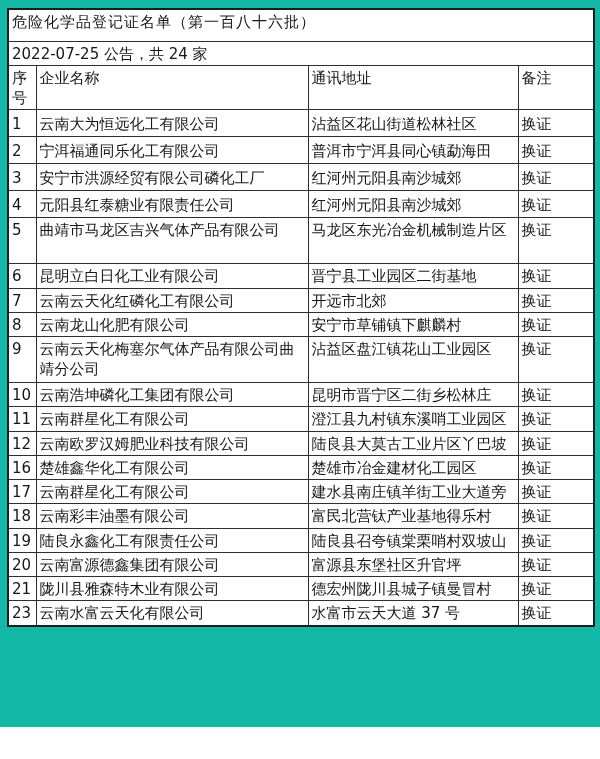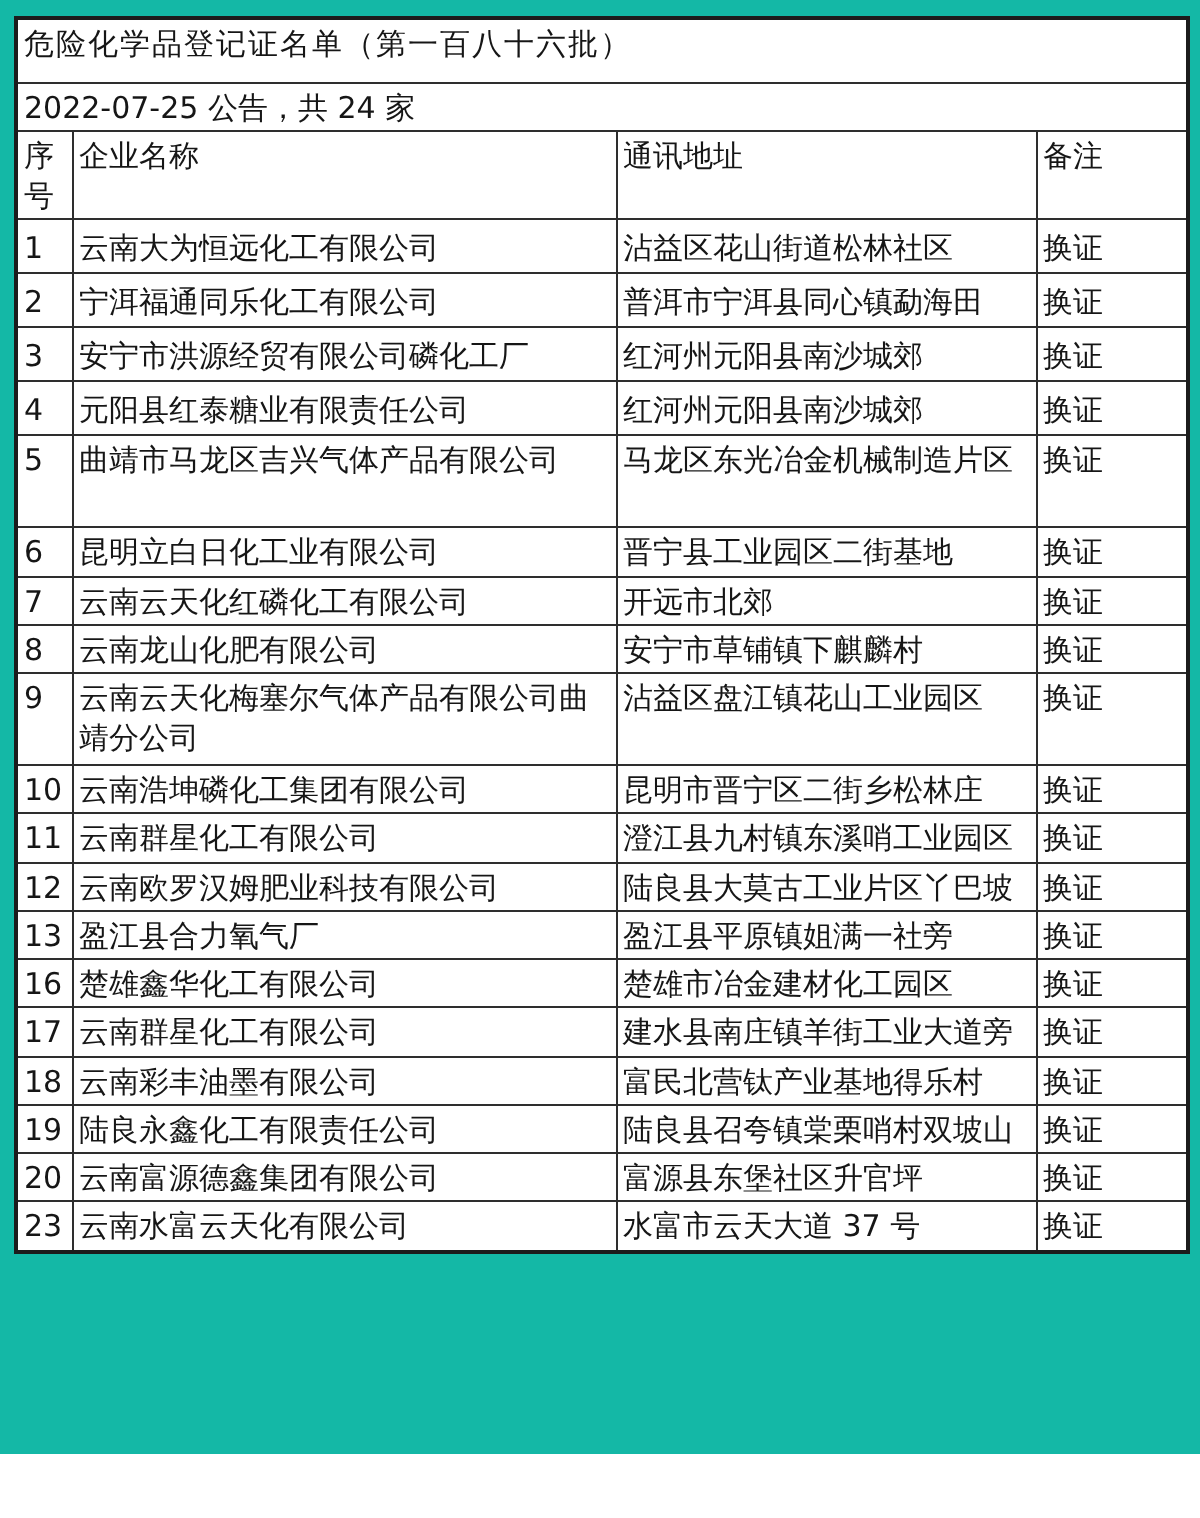--- a/index.html
+++ b/index.html
@@ -150,26 +150,20 @@
     <td>澄江县九村镇东溪哨工业园区</td>
     <td>换证</td>
   </tr>
         <tr>
     <td>12</td>
     <td>云南欧罗汉姆肥业科技有限公司</td>
     <td>陆良县大莫古工业片区丫巴坡</td>
     <td>换证</td>
   </tr>
         <tr>
-    <td>13</td>
-    <td>盈江县合力氧气厂</td>
-    <td>盈江县平原镇姐满一社旁</td>
-    <td>换证</td>
-  </tr>
-        <tr>
     <td>16</td>
     <td>楚雄鑫华化工有限公司</td>
     <td>楚雄市冶金建材化工园区</td>
     <td>换证</td>
   </tr>
         <tr>
     <td>17</td>
     <td>云南群星化工有限公司</td>
     <td>建水县南庄镇羊街工业大道旁</td>
     <td>换证</td>
@@ -183,20 +177,26 @@
         <tr>
     <td>19</td>
     <td>陆良永鑫化工有限责任公司</td>
     <td>陆良县召夸镇棠栗哨村双坡山</td>
     <td>换证</td>
   </tr>
         <tr>
     <td>20</td>
     <td>云南富源德鑫集团有限公司</td>
     <td>富源县东堡社区升官坪</td>
+    <td>换证</td>
+  </tr>
+        <tr>
+    <td>21</td>
+    <td>陇川县雅森特木业有限公司</td>
+    <td>德宏州陇川县城子镇曼冒村</td>
     <td>换证</td>
   </tr>
         <tr>
     <td>23</td>
     <td>云南水富云天化有限公司</td>
     <td>水富市云天大道 37 号</td>
     <td>换证</td>
   </tr>
       </tbody>
   </table>

